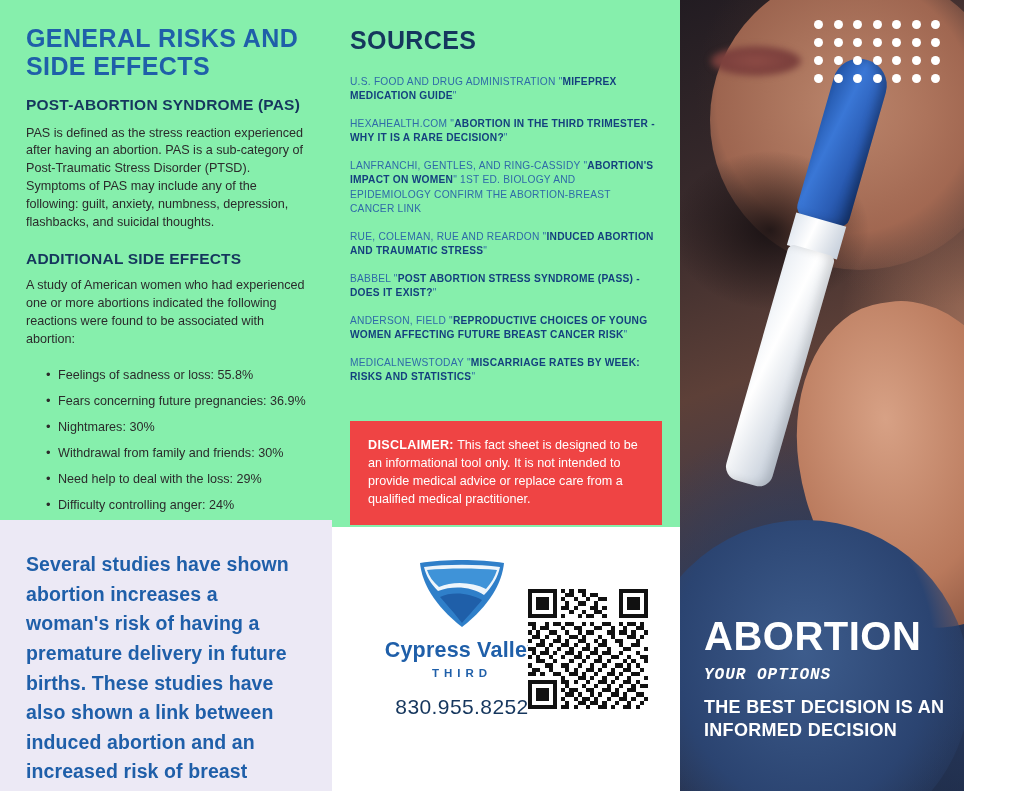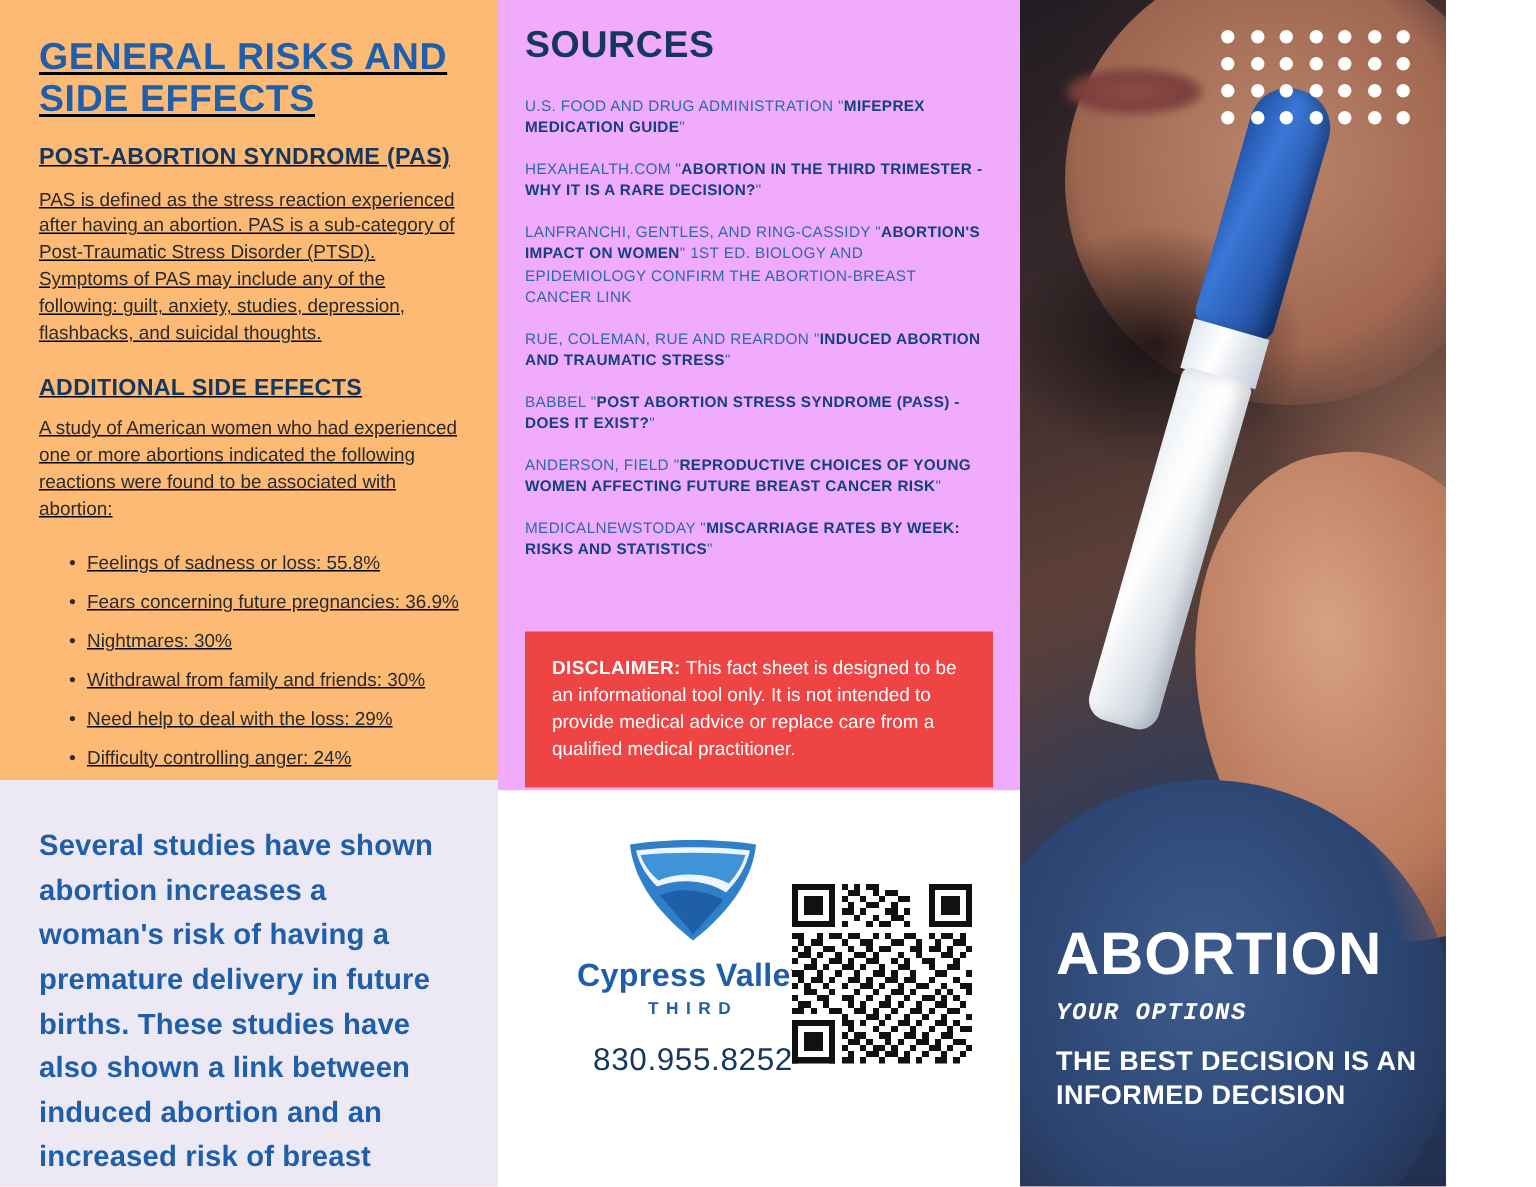--- a/index.html
+++ b/index.html
@@ -19,23 +19,22 @@
     width: 1024px;
     height: 791px;
     display: flex;
   }
 
   
   .panel-left {
     position: relative;
     width: 332px;
     height: 791px;
-    background: #fdba74;
+    background: #86efac;
     box-sizing: border-box;
-    text-decoration: underline;
   }
   .left-top {
     padding: 24px 26px 0 26px;
   }
   h1.section-title {
     margin: 0 0 16px 0;
     font-size: 25px;
     line-height: 1.12;
     letter-spacing: 0.4px;
     font-weight: bold;
@@ -113,23 +112,23 @@
     width: 348px;
     height: 791px;
     background: #ffffff;
     box-sizing: border-box;
   }
   .mid-blue {
     position: absolute;
     top: 0; left: 0;
     width: 348px;
     height: 527px;
-    background: #f0abfc;
+    background: #86efac;
     box-sizing: border-box;
-    padding: 16px 24px 0 18px;
+    padding: 26px 24px 0 18px;
   }
   h1.sources-title {
     margin: 0 0 20px 0;
     font-size: 25px;
     font-weight: bold;
     letter-spacing: 0.4px;
     color: #15365d;
     text-transform: uppercase;
   }
   .source-item {
@@ -356,21 +355,21 @@
 </head>
 <body>
 
 <div class="brochure">
 
   <section class="panel-left">
     <div class="left-top">
       <h1 class="section-title">GENERAL RISKS AND SIDE EFFECTS</h1>
 
       <h2 class="sub-title">POST-ABORTION SYNDROME (PAS)</h2>
-      <p class="body-text">PAS is defined as the stress reaction experienced after having an abortion. PAS is a sub-category of Post-Traumatic Stress Disorder (PTSD). Symptoms of PAS may include any of the following: guilt, anxiety, studies, depression, flashbacks, and suicidal thoughts.</p>
+      <p class="body-text">PAS is defined as the stress reaction experienced after having an abortion. PAS is a sub-category of Post-Traumatic Stress Disorder (PTSD). Symptoms of PAS may include any of the following: guilt, anxiety, numbness, depression, flashbacks, and suicidal thoughts.</p>
 
       <h2 class="sub-title-2">ADDITIONAL SIDE EFFECTS</h2>
       <p class="body-text">A study of American women who had experienced one or more abortions indicated the following reactions were found to be associated with abortion:</p>
 
       <ul class="bullets">
         <li>Feelings of sadness or loss: 55.8%</li>
         <li>Fears concerning future pregnancies: 36.9%</li>
         <li>Nightmares: 30%</li>
         <li>Withdrawal from family and friends: 30%</li>
         <li>Need help to deal with the loss: 29%</li>

